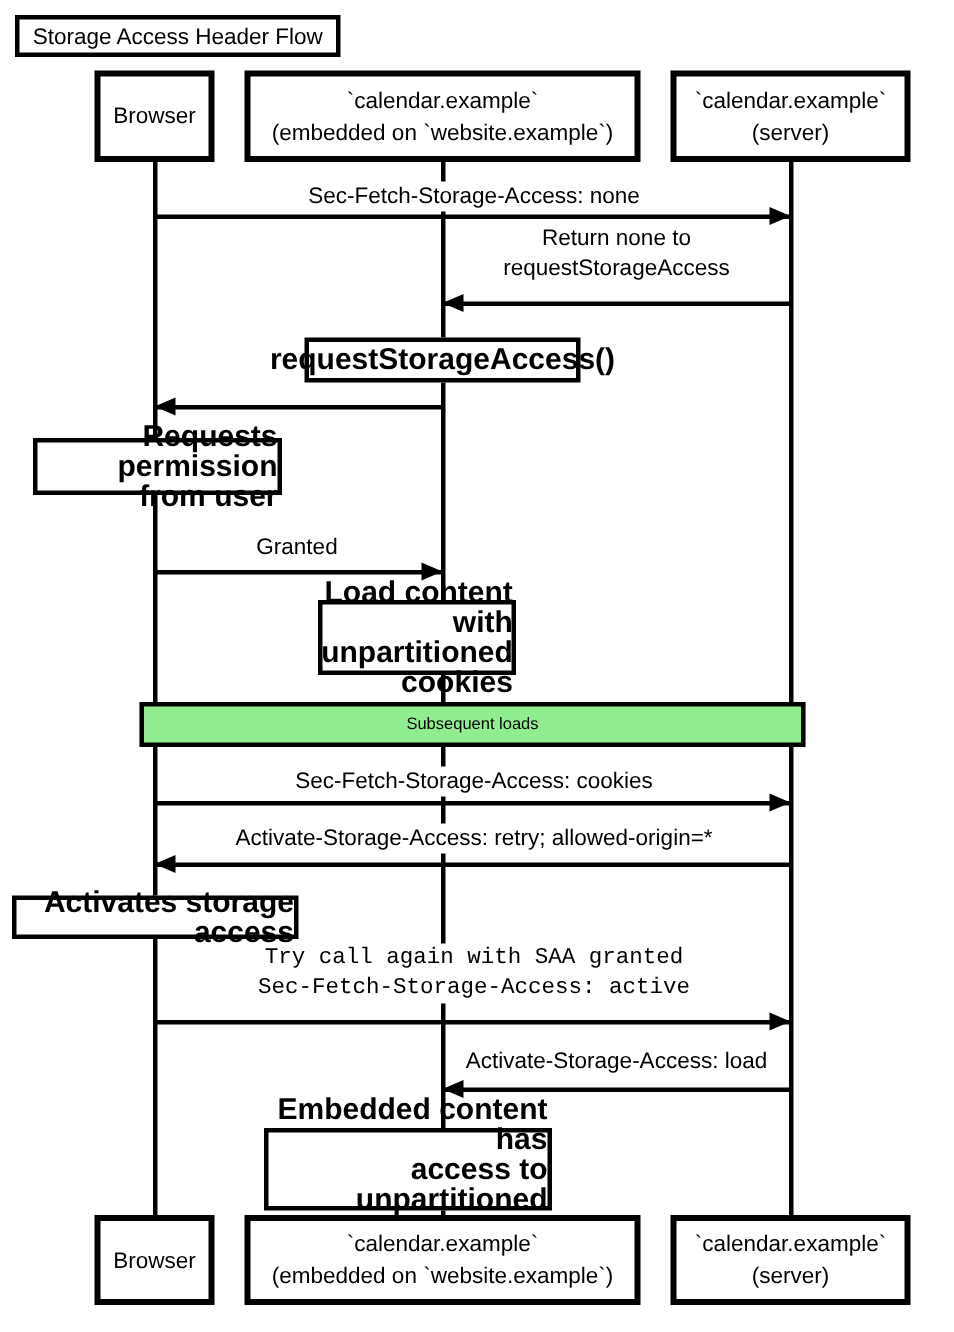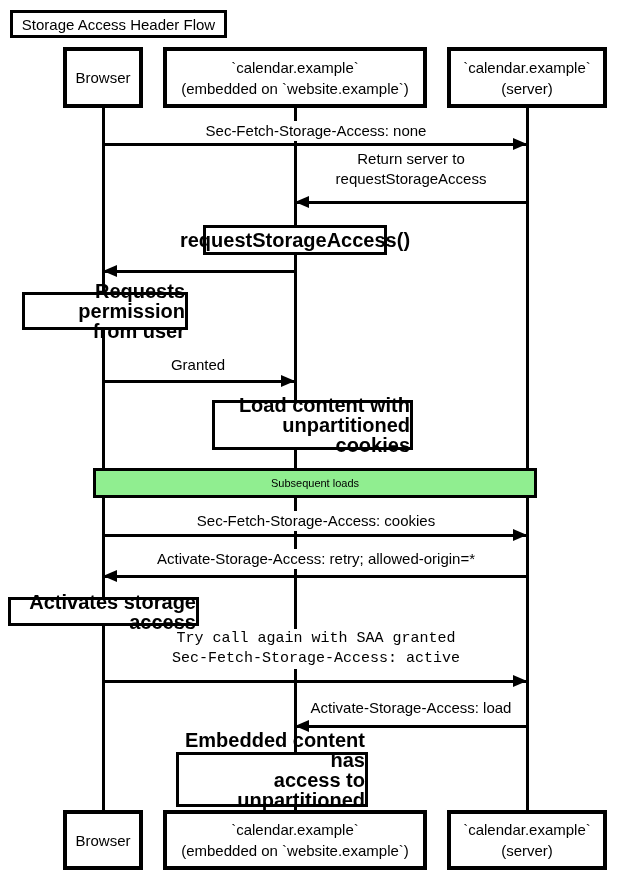--- a/index.html
+++ b/index.html
@@ -75,42 +75,42 @@
   </div>
   <div class="pbox" style="left:447px; top:47px; width:160px; height:61px;">
     <span>`calendar.example`
 (server)</span>
   </div>
 
   <div class="mlabel" style="left:316px; top:121px;">Sec-Fetch-Storage-Access: none</div>
   <div class="hline" style="left:103px; top:143px; width:424px;"></div>
   <div class="ah-r" style="left:513px; top:138px;"></div>
 
-  <div class="mlabel" style="left:411px; top:149px;">Return server to
+  <div class="mlabel" style="left:411px; top:149px;">Return none to
 requestStorageAccess</div>
   <div class="hline" style="left:295px; top:201px; width:232px;"></div>
   <div class="ah-l" style="left:295px; top:196px;"></div>
 
   <div class="note" style="left:203px; top:225px; width:184px; height:30px;">
     <span>requestStorageAccess()</span>
   </div>
 
   <div class="hline" style="left:103px; top:270px; width:192px;"></div>
   <div class="ah-l" style="left:103px; top:265px;"></div>
 
   <div class="note" style="left:22px; top:292px; width:166px; height:38px;">
     <span>Requests permission
 from user</span>
   </div>
 
   <div class="mlabel" style="left:198px; top:355px;">Granted</div>
   <div class="hline" style="left:103px; top:380px; width:192px;"></div>
   <div class="ah-r" style="left:281px; top:375px;"></div>
 
-  <div class="note" style="left:212px; top:400px; width:201px; height:50px;">
+  <div class="note" style="left:212px; top:400px; width:132px; height:50px;">
     <span>Load content with
 unpartitioned cookies</span>
   </div>
 
   <div class="band" style="left:93px; top:468px; width:444px; height:30px;">
     <span>Subsequent loads</span>
   </div>
 
   <div class="mlabel" style="left:316px; top:511px;">Sec-Fetch-Storage-Access: cookies</div>
   <div class="hline" style="left:103px; top:534px; width:424px;"></div>

